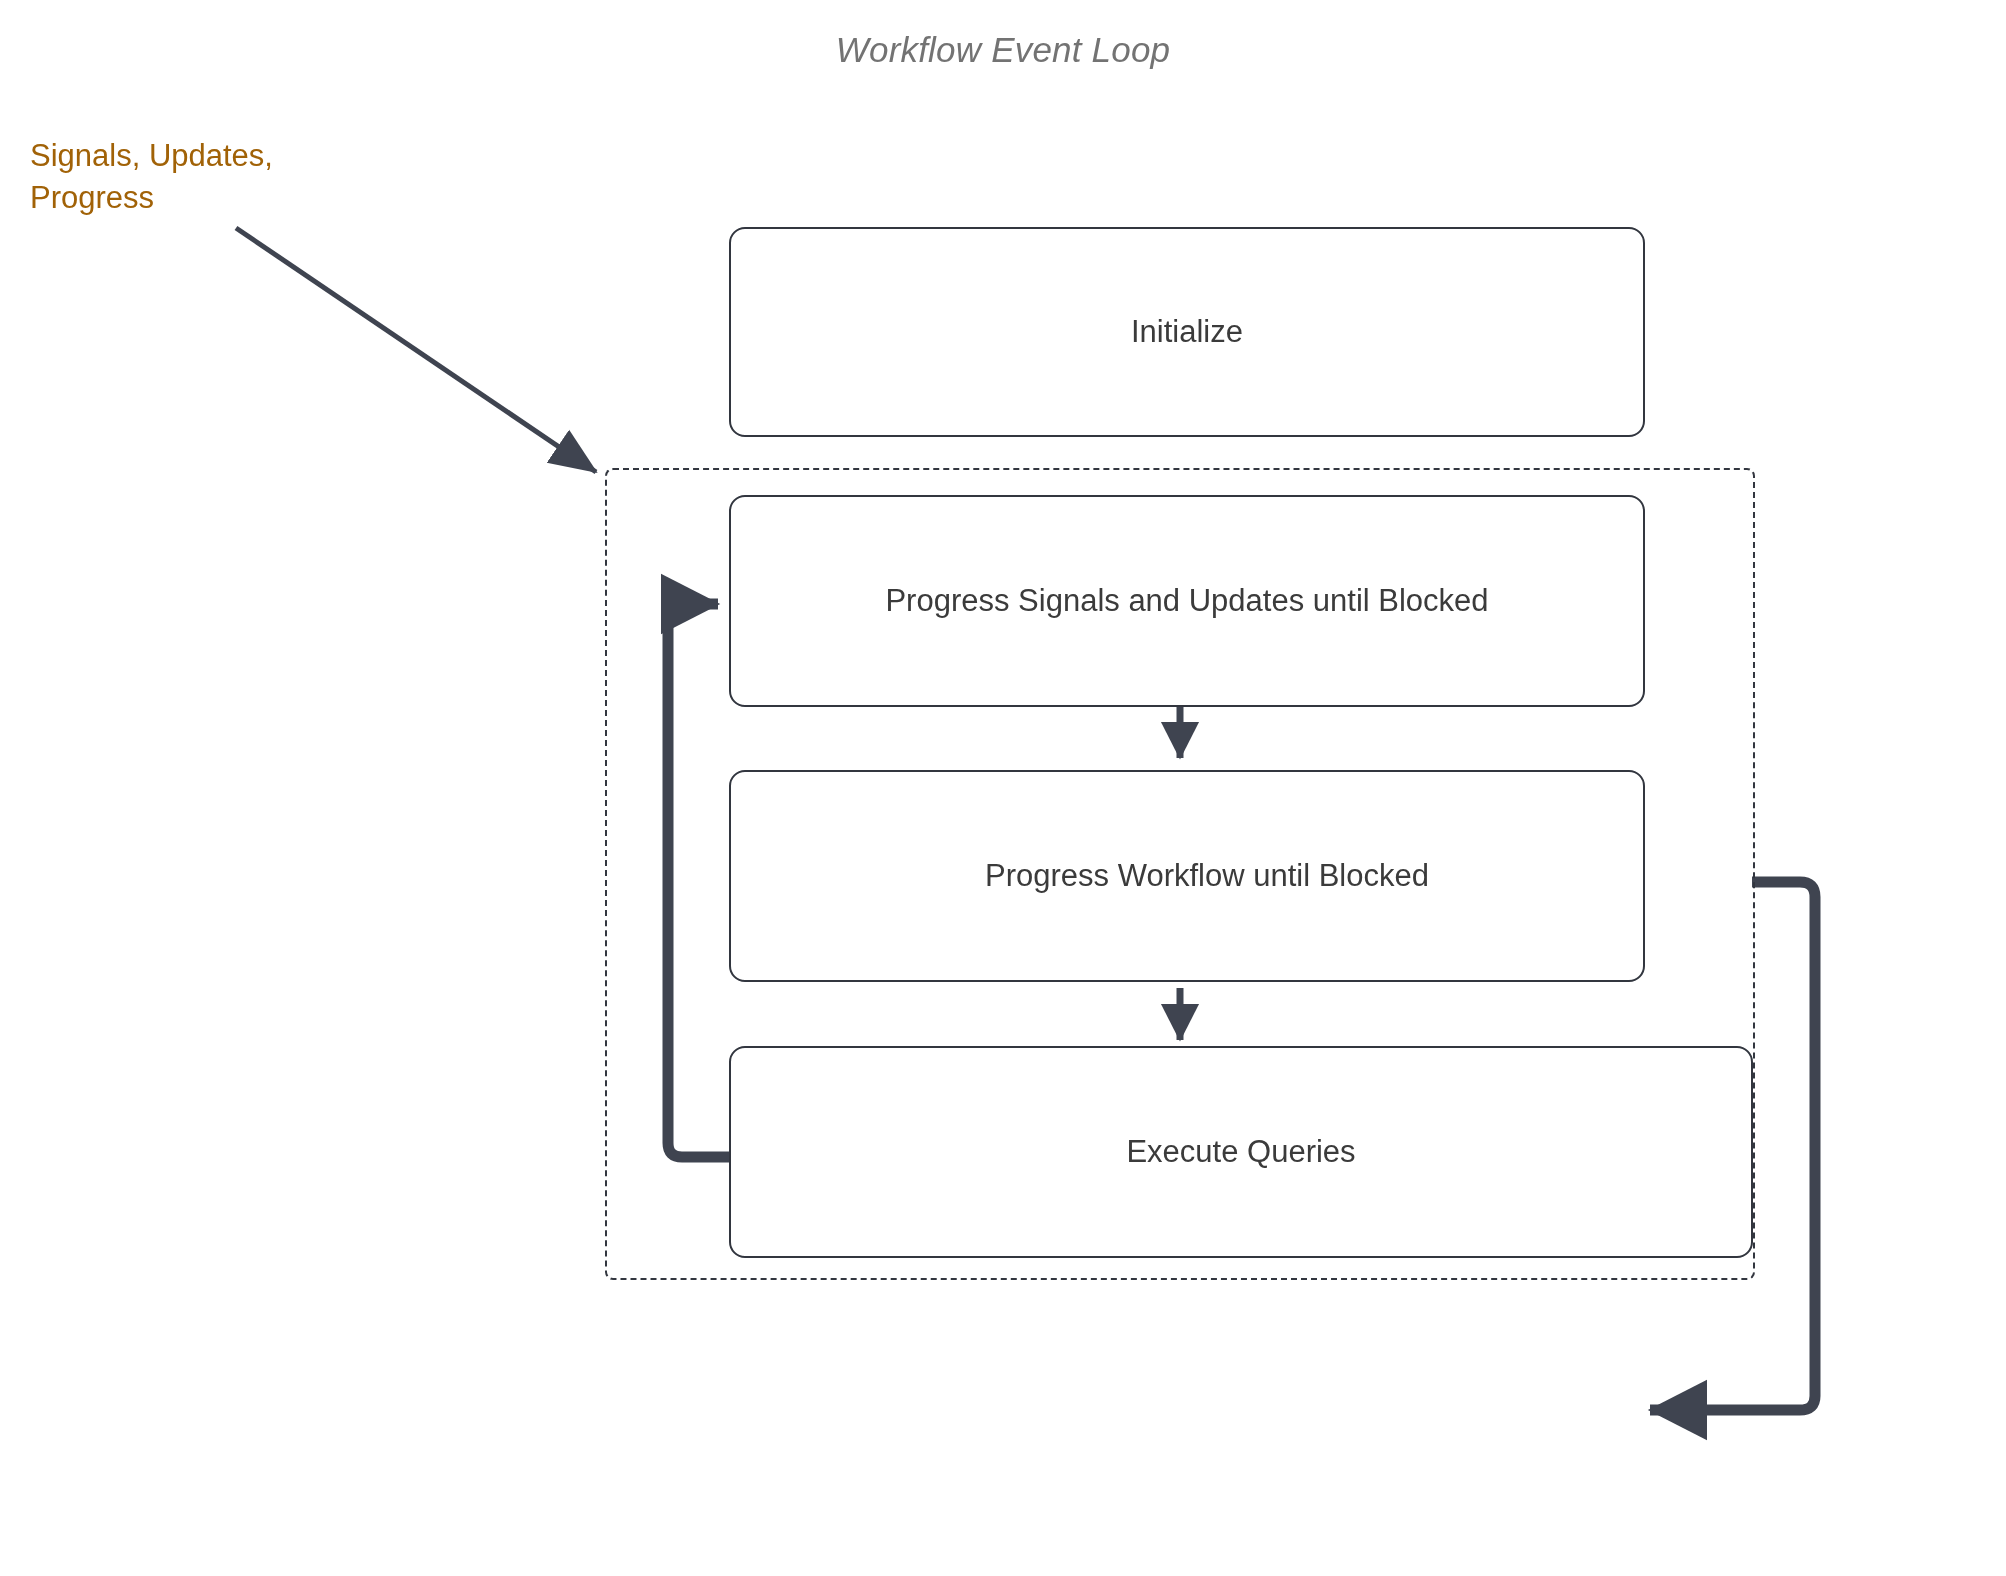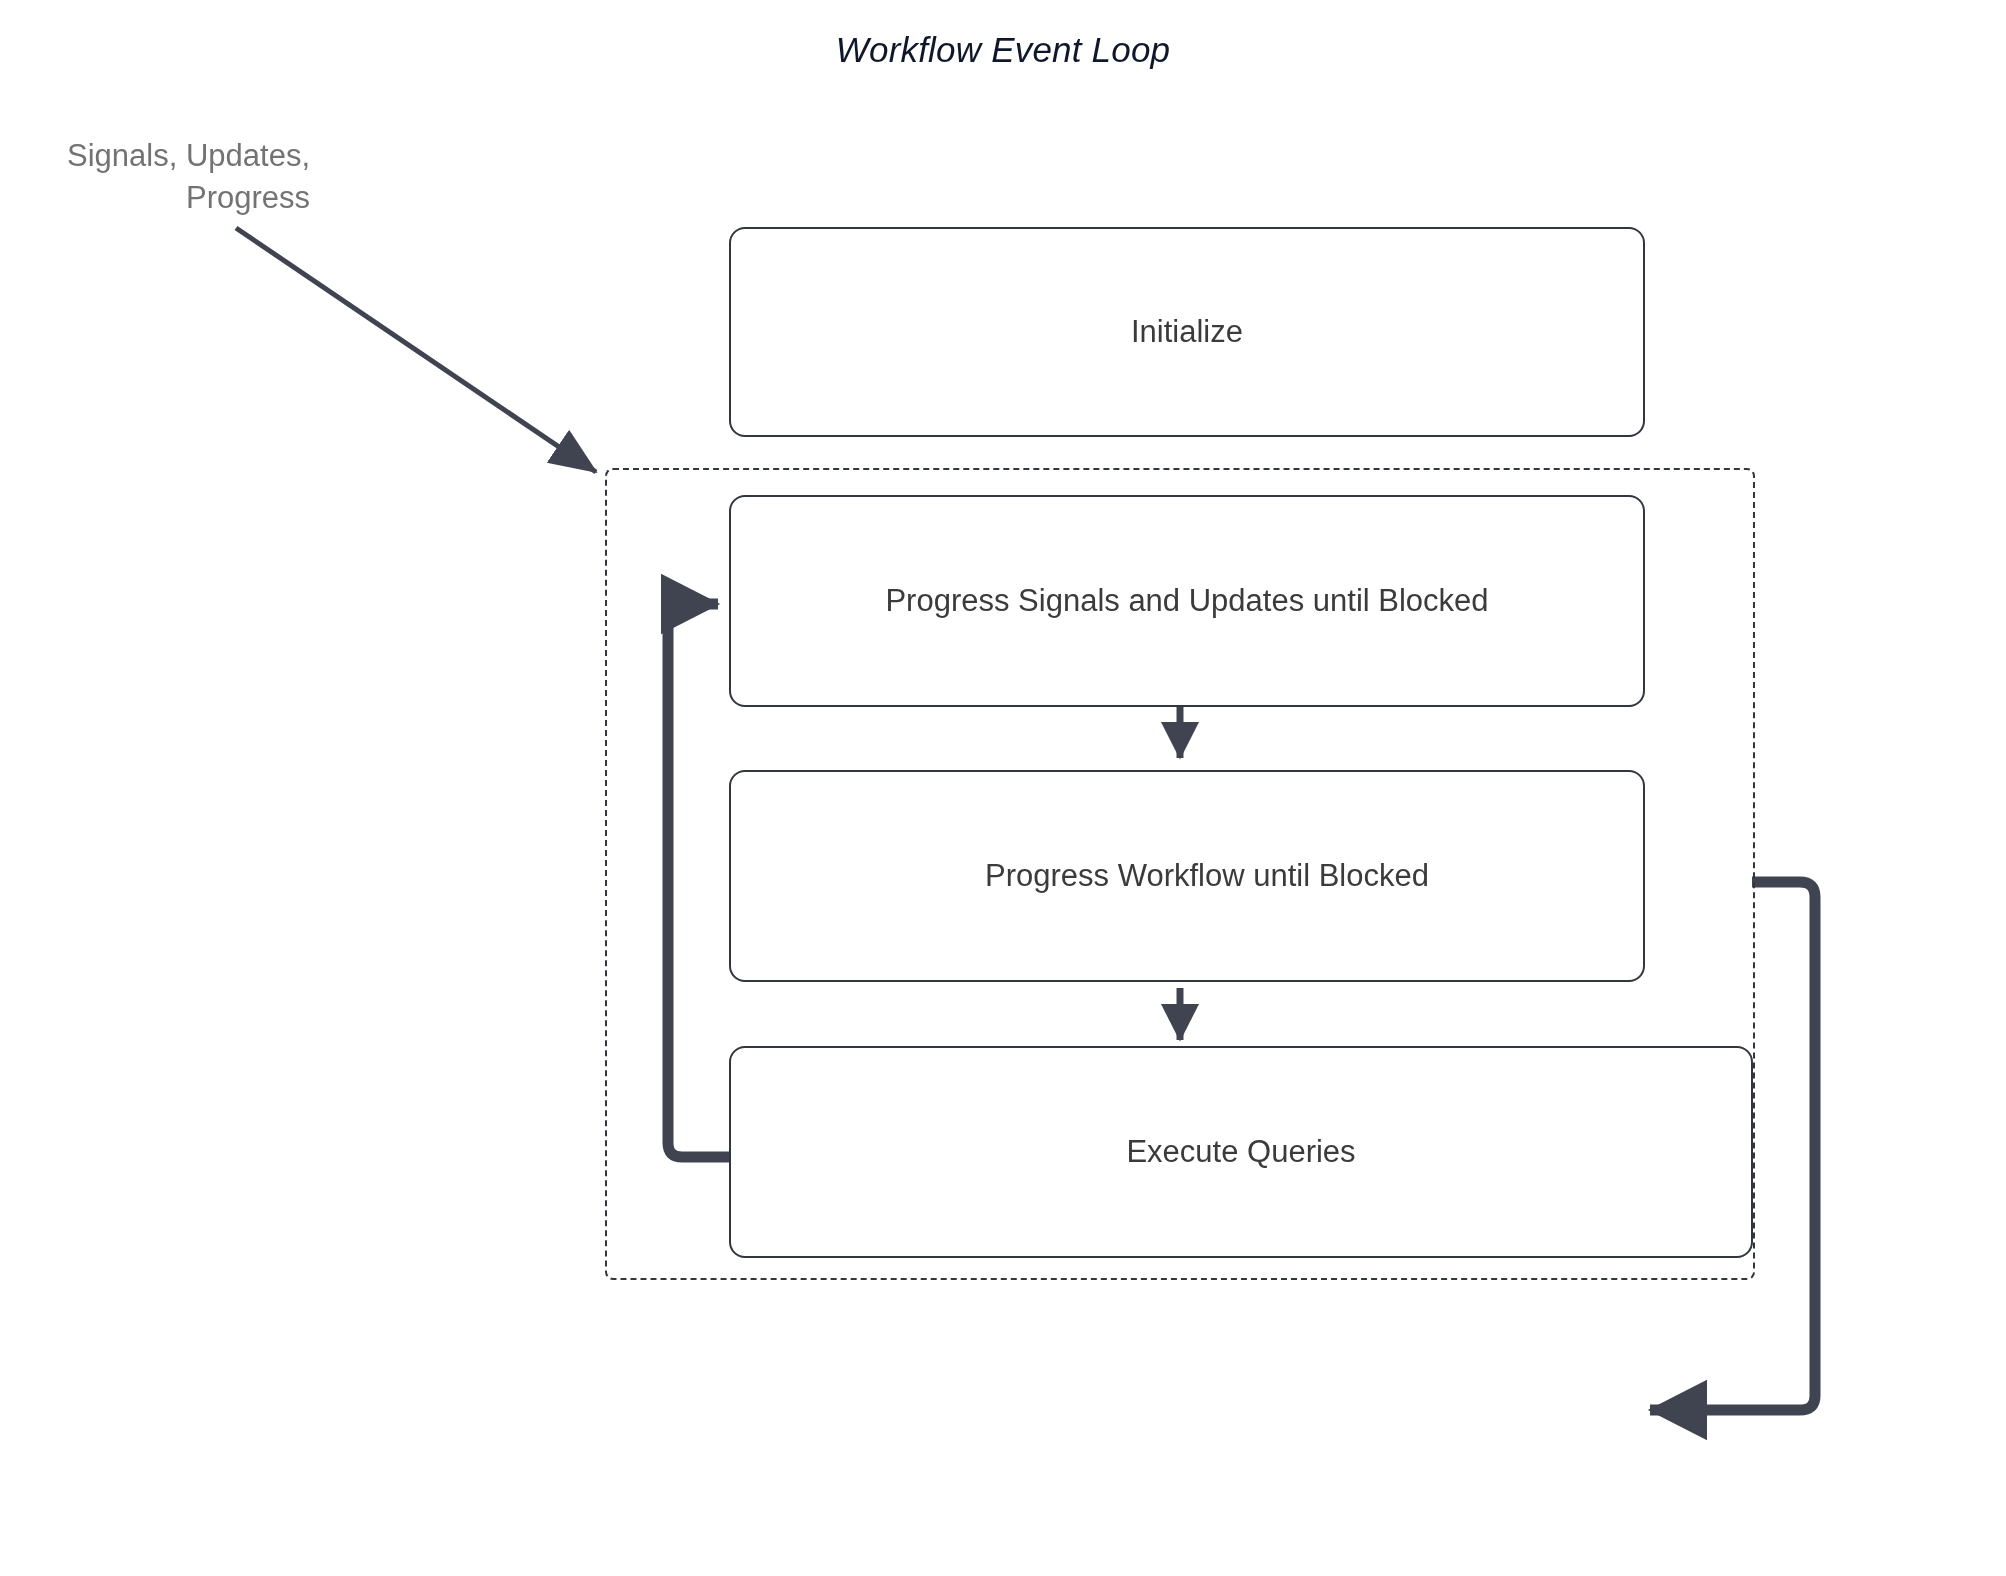--- a/index.html
+++ b/index.html
@@ -25,33 +25,33 @@
     height: 1576px;
   }
   .diagram-title {
     position: absolute;
     left: 0;
     top: 30px;
     width: 2006px;
     text-align: center;
     font-style: italic;
     font-size: 35px;
-    color: #0f172a;
+    color: #737373;
     font-family: "Liberation Sans", sans-serif;
     letter-spacing: 0.2px;
   }
   .external-label {
     position: absolute;
     left: 30px;
     top: 135px;
     width: 280px;
-    text-align: right;
+    text-align: left;
     font-size: 31px;
     line-height: 42px;
-    color: #737373;
+    color: #a16207;
     font-family: "Liberation Sans", sans-serif;
   }
   .node-box {
     position: absolute;
     box-sizing: border-box;
     border: 2px solid #32363f;
     border-radius: 16px;
     background: #ffffff;
     display: flex;
     align-items: center;

